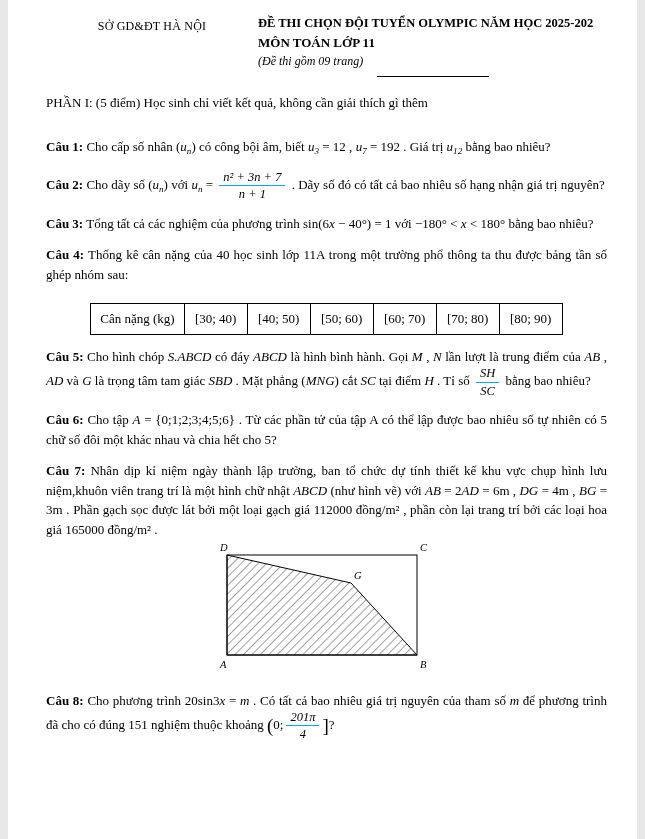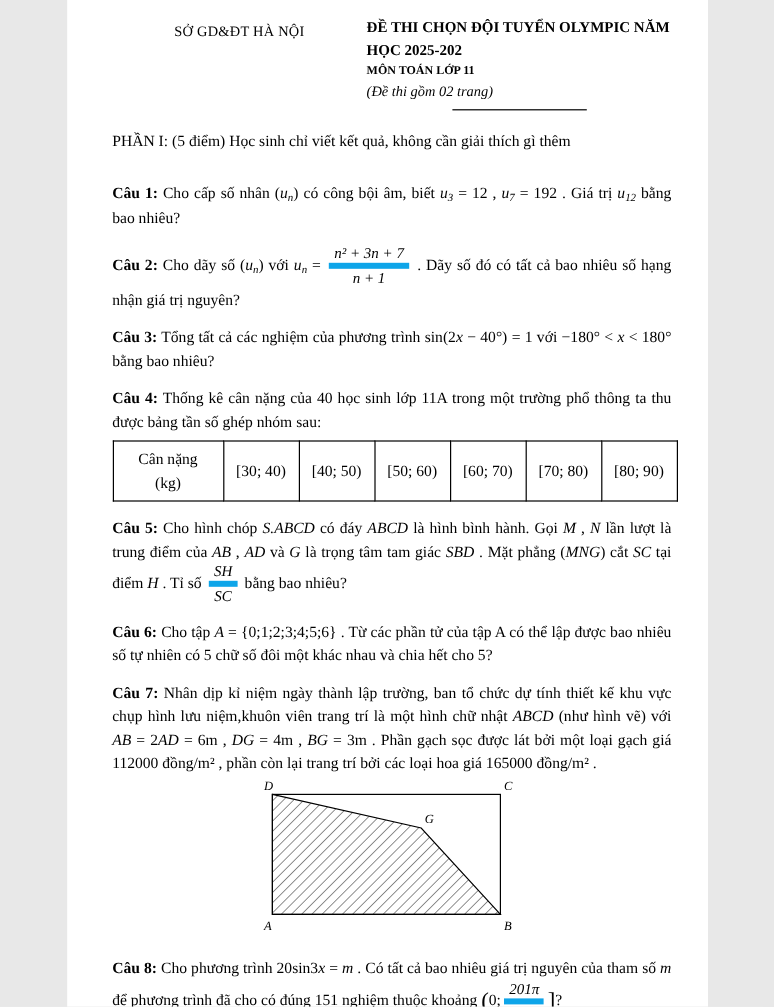--- a/index.html
+++ b/index.html
@@ -1,47 +1,47 @@
 <!DOCTYPE html>
 <html><head>
 <meta charset="utf-8">
 <style>
   * { box-sizing: border-box; margin: 0; padding: 0; }
   html, body { background: #e8e8e8; }
   .page {
-    width: 534px; height: 839px; margin: 0 auto; background: #ffffff;
+    width: 629px; height: 839px; margin: 0 auto; background: #ffffff;
     font-family: "Liberation Serif", "DejaVu Serif", serif;
     font-size: 13px; color: #000; line-height: 1.5;
     padding: 14px 30px 26px 38px; position: relative; overflow: hidden;
   }
   
   .hdr { display: flex; margin-bottom: 16px; }
   .hdr-left { width: 212px; text-align: center; padding-top: 3px; }
   .org { font-size: 12px; letter-spacing: 0.2px; }
   .school { font-size: 12.5px; font-weight: bold; margin-top: 9px; }
   .hdr-right { flex: 1; text-align: left; }
   .exam-title { font-weight: bold; font-size: 12.5px; }
-  .subject { font-weight: bold; font-size: 10px; }
+  .subject { font-weight: bold; font-size: 13px; }
   .duration { font-weight: bold; font-size: 12px; }
   .pages-note { font-style: italic; font-size: 12px; }
   .hdr-line { width: 112px; border-bottom: 1.2px solid #000; margin: 6px auto 0; height: 1px; }
   
   .section-heading { font-weight: normal; margin: 4px 0 24px; }
   .q { margin-bottom: 12px; text-align: justify; }
   .r-b { font-weight: bold; }
   .r-i { font-style: italic; }
   .r-sub { font-style: italic; font-size: 0.7em; vertical-align: -0.3em; }
   
   .frac { display: inline-block; vertical-align: middle; text-align: center;
           font-style: italic; line-height: 1.15; margin: 0 3px; font-size: 12.5px; }
-  .frac .num { display: block; padding: 0 4px 1px; border-bottom: 5px solid #0ea5e9; }
+  .frac .num { display: block; padding: 0 4px 1px; border-bottom: 1px solid #0ea5e9; }
   .frac .den { display: block; padding: 1px 4px 0; }
   .bigb { font-size: 19px; vertical-align: middle; line-height: 1; }
   
-  .freq-table { border-collapse: collapse; margin: 6px auto 9px; }
+  .freq-table { border-collapse: collapse; margin: 19px auto 9px; }
   .freq-table td { border: 1px solid #000; text-align: center; padding: 5px 9px;
                    font-size: 13px; min-width: 63px; height: 30px; }
   .freq-table td:first-child { min-width: 92px; }
   
   .fig-wrap { text-align: center; margin: 2px 0 4px; }
   .fig-wrap svg text { font-style: italic; font-size: 10.5px;
                        font-family: "Liberation Serif", serif; }
   .footer { position: absolute; bottom: 12px; left: 0; right: 0;
             text-align: center; font-size: 12.5px; }
 </style>
@@ -50,34 +50,34 @@
 
 <div class="page">
 
   <div class="hdr">
     <div class="hdr-left">
       <div class="org">SỞ GD&amp;ĐT HÀ NỘI</div>
     </div>
     <div class="hdr-right">
       <div class="exam-title">ĐỀ THI CHỌN ĐỘI TUYỂN OLYMPIC NĂM HỌC 2025-202</div>
       <div class="subject">MÔN TOÁN LỚP 11</div>
-      <div class="pages-note">(Đề thi gồm 02 trang)</div>
+      <div class="pages-note">(Đề thi gồm 09 trang)</div>
       <div class="hdr-line"></div>
     </div>
   </div>
 
   <div class="section-heading">PHẦN I: (5 điểm) Học sinh chỉ viết kết quả, không cần giải thích gì thêm</div>
 
   <div class="q"><span class="r-b">Câu 1:</span><span class="r-n"> Cho cấp số nhân (</span><span class="r-i">u</span><span class="r-sub">n</span><span class="r-n">) có công bội âm, biết </span><span class="r-i">u</span><span class="r-sub">3</span><span class="r-n"> = 12 , </span><span class="r-i">u</span><span class="r-sub">7</span><span class="r-n"> = 192 . Giá trị </span><span class="r-i">u</span><span class="r-sub">12</span><span class="r-n"> bằng bao nhiêu?</span></div>
 
   <div class="q">
     <span><span class="r-b">Câu 2:</span><span class="r-n"> Cho dãy số (</span><span class="r-i">u</span><span class="r-sub">n</span><span class="r-n">) với </span><span class="r-i">u</span><span class="r-sub">n</span><span class="r-n"> = </span></span><span class="frac"><span class="num">n² + 3n + 7</span><span class="den">n + 1</span></span><span><span class="r-n"> . Dãy số đó có tất cả bao nhiêu số hạng nhận giá trị nguyên?</span></span>
   </div>
 
-  <div class="q"><span class="r-b">Câu 3:</span><span class="r-n"> Tổng tất cả các nghiệm của phương trình sin(2</span><span class="r-i">x</span><span class="r-n"> − 40°) = 1 với −180° &lt; </span><span class="r-i">x</span><span class="r-n"> &lt; 180° bằng bao nhiêu?</span></div>
+  <div class="q"><span class="r-b">Câu 3:</span><span class="r-n"> Tổng tất cả các nghiệm của phương trình sin(6</span><span class="r-i">x</span><span class="r-n"> − 40°) = 1 với −180° &lt; </span><span class="r-i">x</span><span class="r-n"> &lt; 180° bằng bao nhiêu?</span></div>
 
   <div class="q">
     <div><span class="r-b">Câu 4:</span><span class="r-n"> Thống kê cân nặng của 40 học sinh lớp 11A trong một trường phổ thông ta thu được bảng tần số ghép nhóm sau:</span></div>
     <table class="freq-table">
       <tbody>
           <tr>
         <td>Cân nặng (kg)</td>
         <td>[30; 40)</td>
         <td>[40; 50)</td>
         <td>[50; 60)</td>

